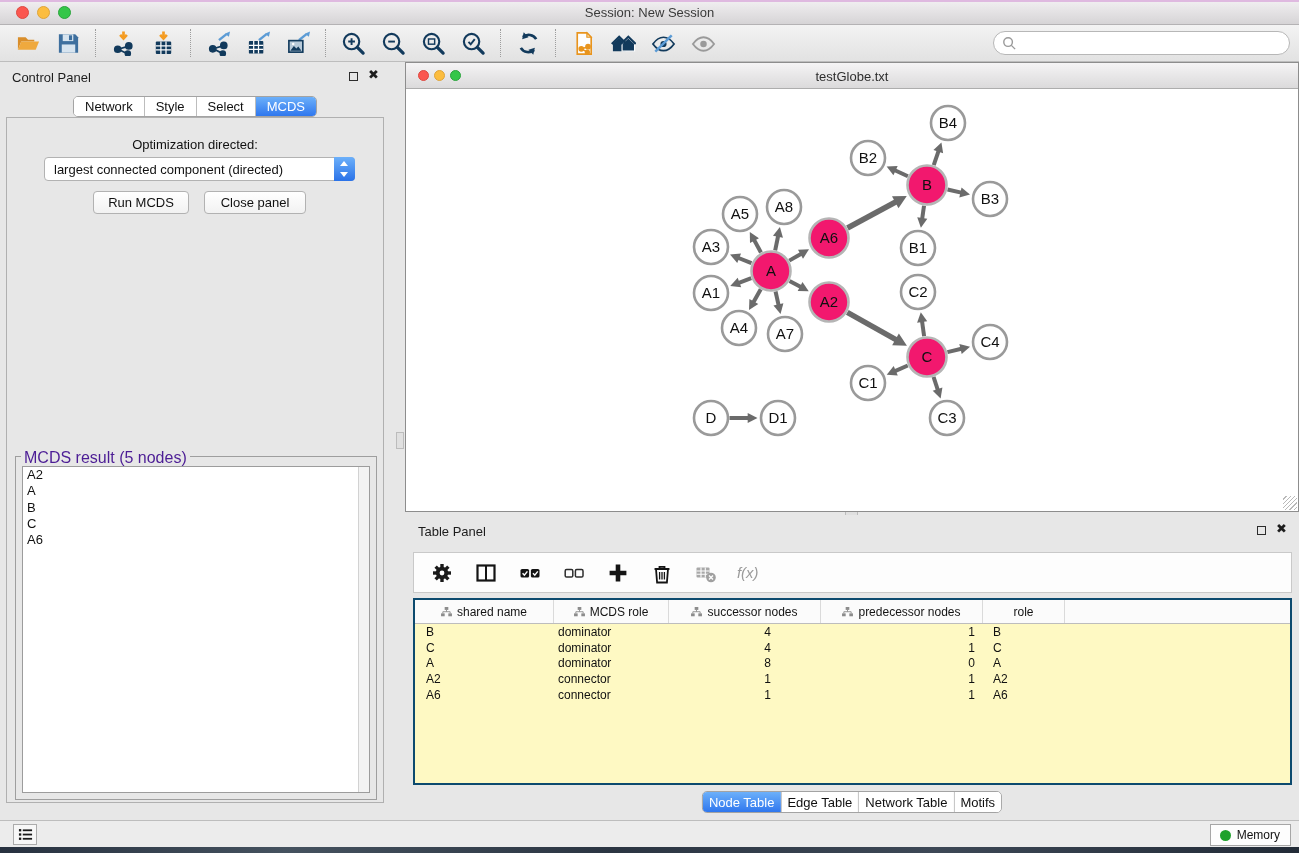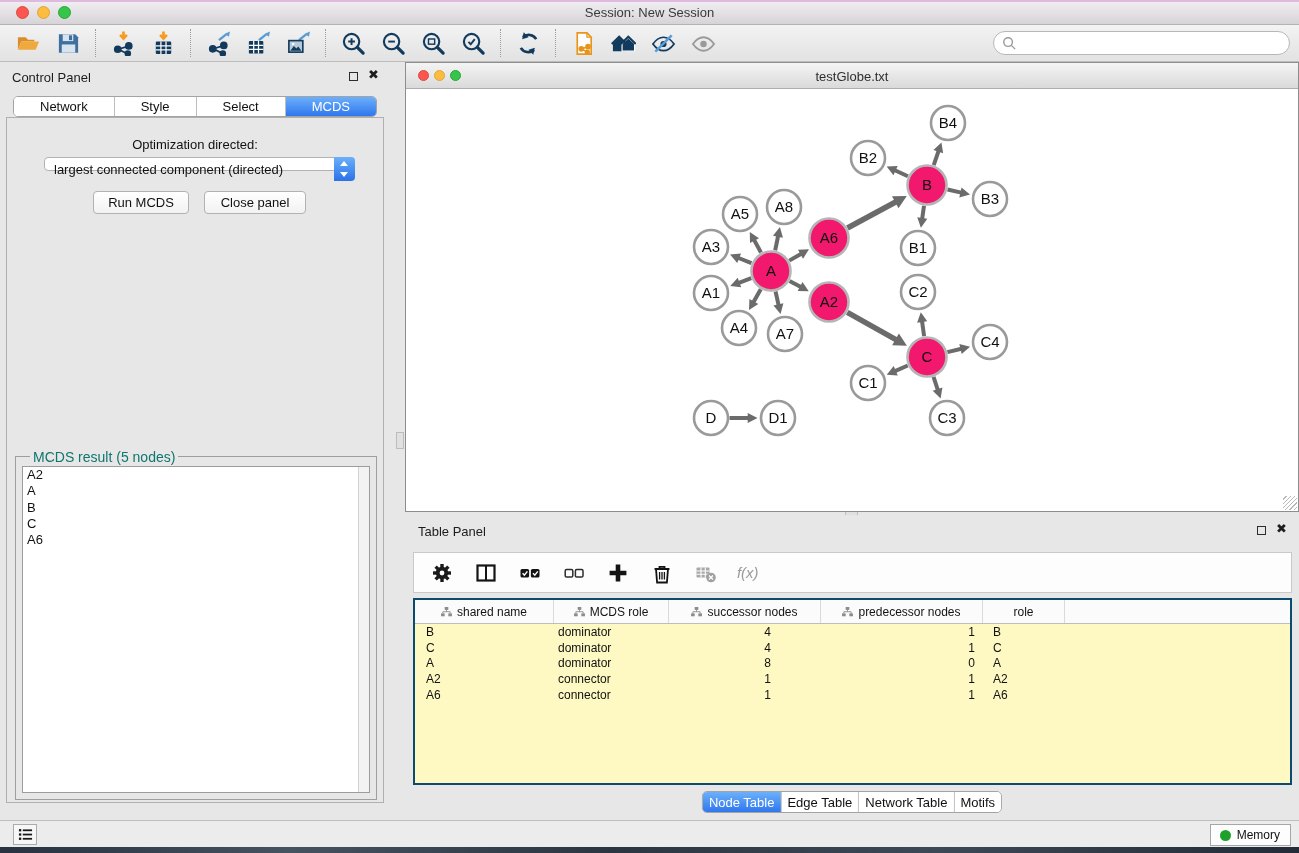--- a/index.html
+++ b/index.html
@@ -24,36 +24,36 @@
   .searchbox{position:absolute;right:9px;top:6px;width:297px;height:24px;background:#fff;border:1px solid #b7b7b7;border-radius:12px;}
   .searchbox svg{position:absolute;left:8px;top:4px;width:15px;height:15px}
   .searchbox input{position:absolute;left:27px;top:1px;width:260px;height:20px;border:none;outline:none;font-size:13px;background:transparent}
 
   
   .control-panel{position:absolute;left:0;top:62px;width:390px;height:758px;background:#e7e7e7}
   .panel-title{position:absolute;left:12px;top:8px;font-size:13px;color:#1d1d1d}
   .win-float{position:absolute;top:10px;width:9px;height:9px;border:1.6px solid #2c2c2c;background:transparent}
   .win-close{position:absolute;top:5px;font-size:13px;font-weight:bold;color:#1d1d1d;line-height:16px}
   .cp-tabs{position:absolute;top:34px;left:50%;transform:translateX(-50%);display:flex;height:21px;border:1px solid #a3a3a3;border-radius:5px;background:#fff;overflow:hidden;white-space:nowrap}
-  .seg{font-size:13px;line-height:20px;padding:0 26px;color:#101010;background:#fff;border-right:1px solid #bdbdbd;cursor:default}
+  .seg{font-size:13px;line-height:20px;padding:0 11px;color:#101010;background:#fff;border-right:1px solid #bdbdbd;cursor:default}
   .seg:last-child{border-right:none}
   .seg.active{background:linear-gradient(#6cb0fa,#2f77ee);color:#fff}
   .cp-content{position:absolute;left:6px;right:6px;top:55px;bottom:17px;border:1px solid #b0b0b0}
   .opt-label{position:absolute;left:0;right:0;top:19px;text-align:center;font-size:13px;color:#111}
-  .dropdown{position:absolute;left:37px;top:39px;width:311px;height:14px;background:#fff;border:1px solid #b2b2b2;border-radius:4px}
+  .dropdown{position:absolute;left:37px;top:39px;width:311px;height:24px;background:#fff;border:1px solid #b2b2b2;border-radius:4px}
   .dd-value{position:absolute;left:9px;top:4px;font-size:13px;color:#111;white-space:nowrap}
   .dd-step{position:absolute;right:-1px;top:-1px;width:21px;height:24px;background:linear-gradient(#6cb0fa,#2a72e8);border-radius:0 4px 4px 0;}
   .dd-step .up,.dd-step .dn{position:absolute;left:6px;width:0;height:0;border-left:4.5px solid transparent;border-right:4.5px solid transparent}
   .dd-step .up{top:4px;border-bottom:5px solid #fff}
   .dd-step .dn{bottom:4px;border-top:5px solid #fff}
   .cp-btn{position:absolute;top:73px;height:23px;background:linear-gradient(#ffffff,#f2f2f2);border:1px solid #b2b2b2;border-radius:4px;font-size:13px;color:#111;font-family:inherit}
   .btn-run{left:86px;width:96px}
   .btn-close{left:197px;width:102px}
   .result-box{position:absolute;left:8px;right:6px;top:338px;height:344px;border:1px solid #9e9e9e}
-  .result-legend{position:absolute;top:-8px;left:14px;background:#e7e7e7;padding:0 3px;font-size:14px;color:#0f766e}
+  .result-legend{position:absolute;top:-8px;left:5px;background:#e7e7e7;padding:0 3px;font-size:16px;color:#4c1d95}
   .result-list{position:absolute;left:6px;right:6px;top:9px;bottom:6px;background:#fff;border:1px solid #9c9c9c;overflow:hidden}
   .result-scroll{position:absolute;right:0;top:0;bottom:0;width:11px;background:#f3f3f3;border-left:1px solid #d2d2d2}
   .result-item{font-size:13px;line-height:16.3px;padding-left:4px;color:#111}
 
   
   .net-window{position:absolute;left:405px;top:62px;width:894px;height:450px;border:1px solid #8d8d8d;background:#fff}
   .nw-title{position:relative;height:26px;background:linear-gradient(#f5f4f5,#dbdadb);border-bottom:1px solid #adadad}
   .nw-title .tl{width:11px;height:11px;top:7px}
   .nw-title .tl.red{left:12px}.nw-title .tl.yel{left:28px}.nw-title .tl.grn{left:44px}
   .nw-title .nw-name{position:absolute;left:0;right:0;top:6px;text-align:center;font-size:13px;color:#2e2e2e}

